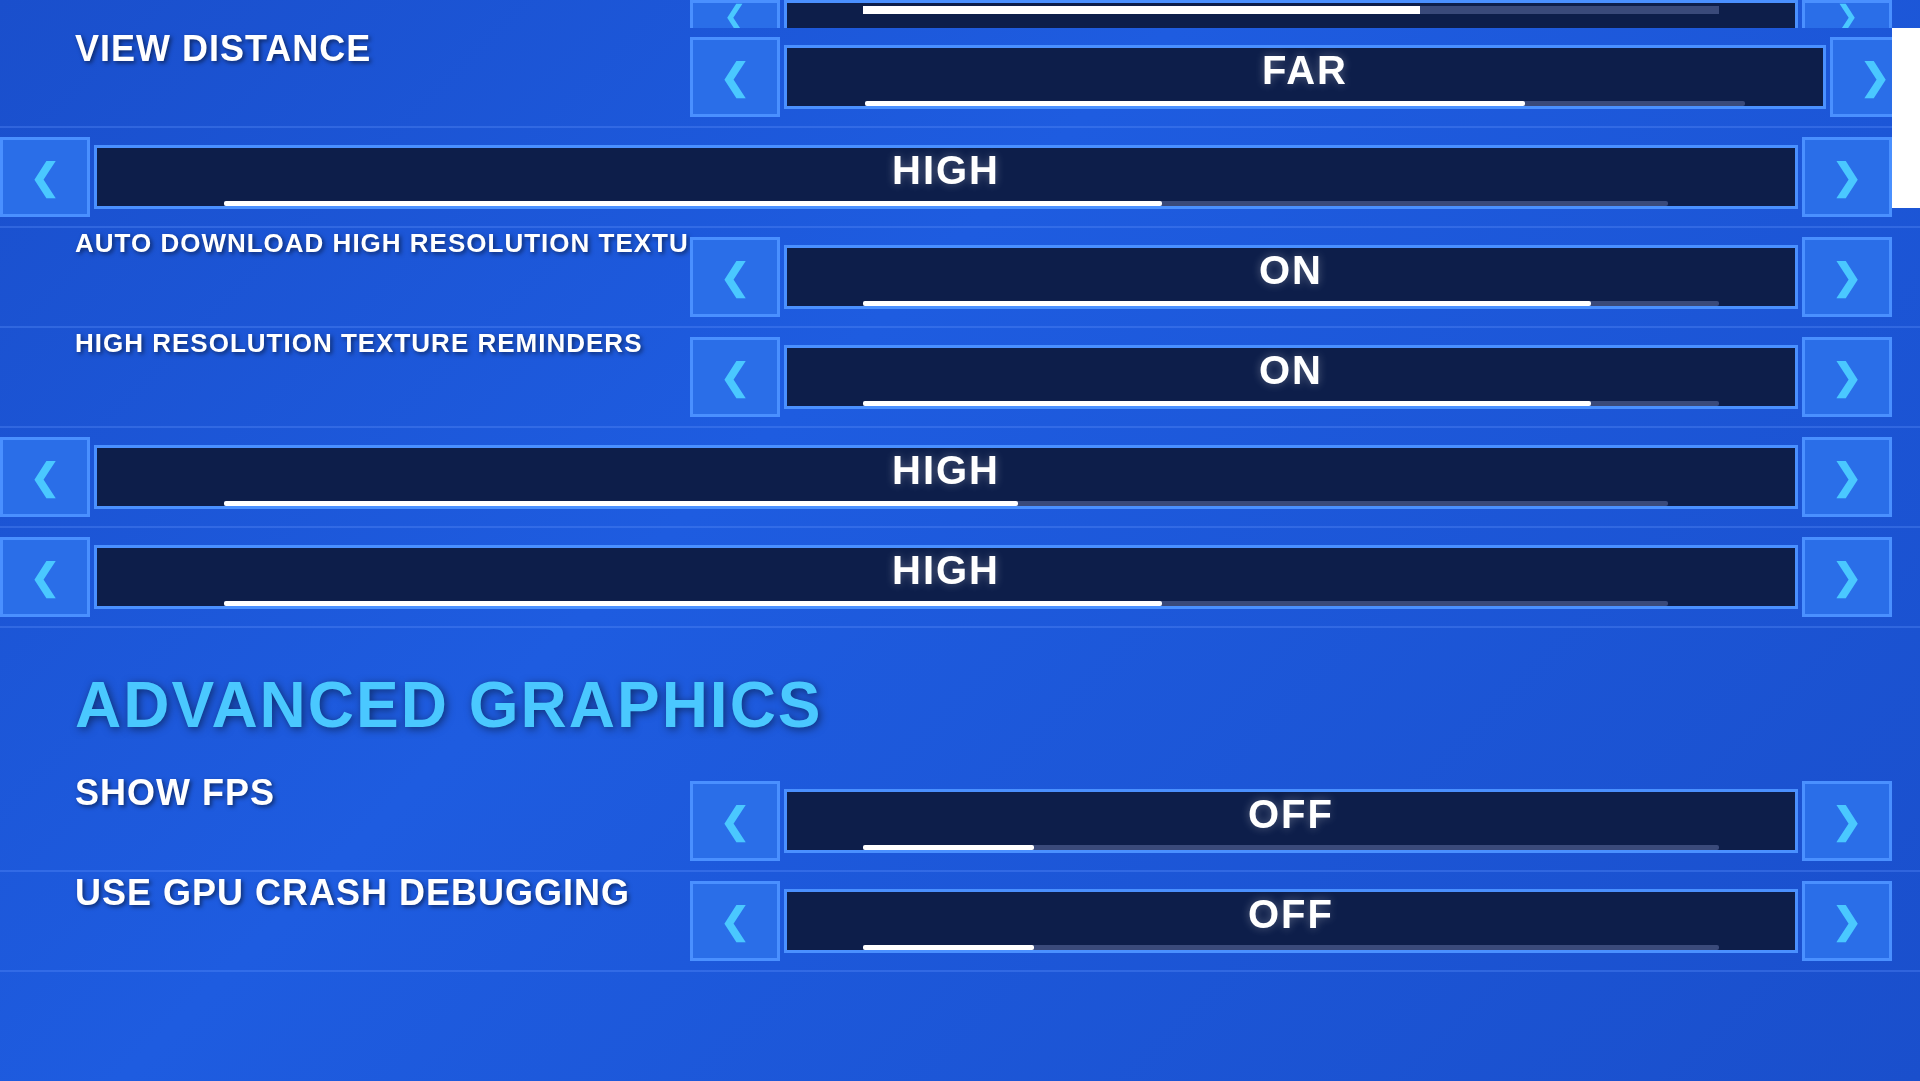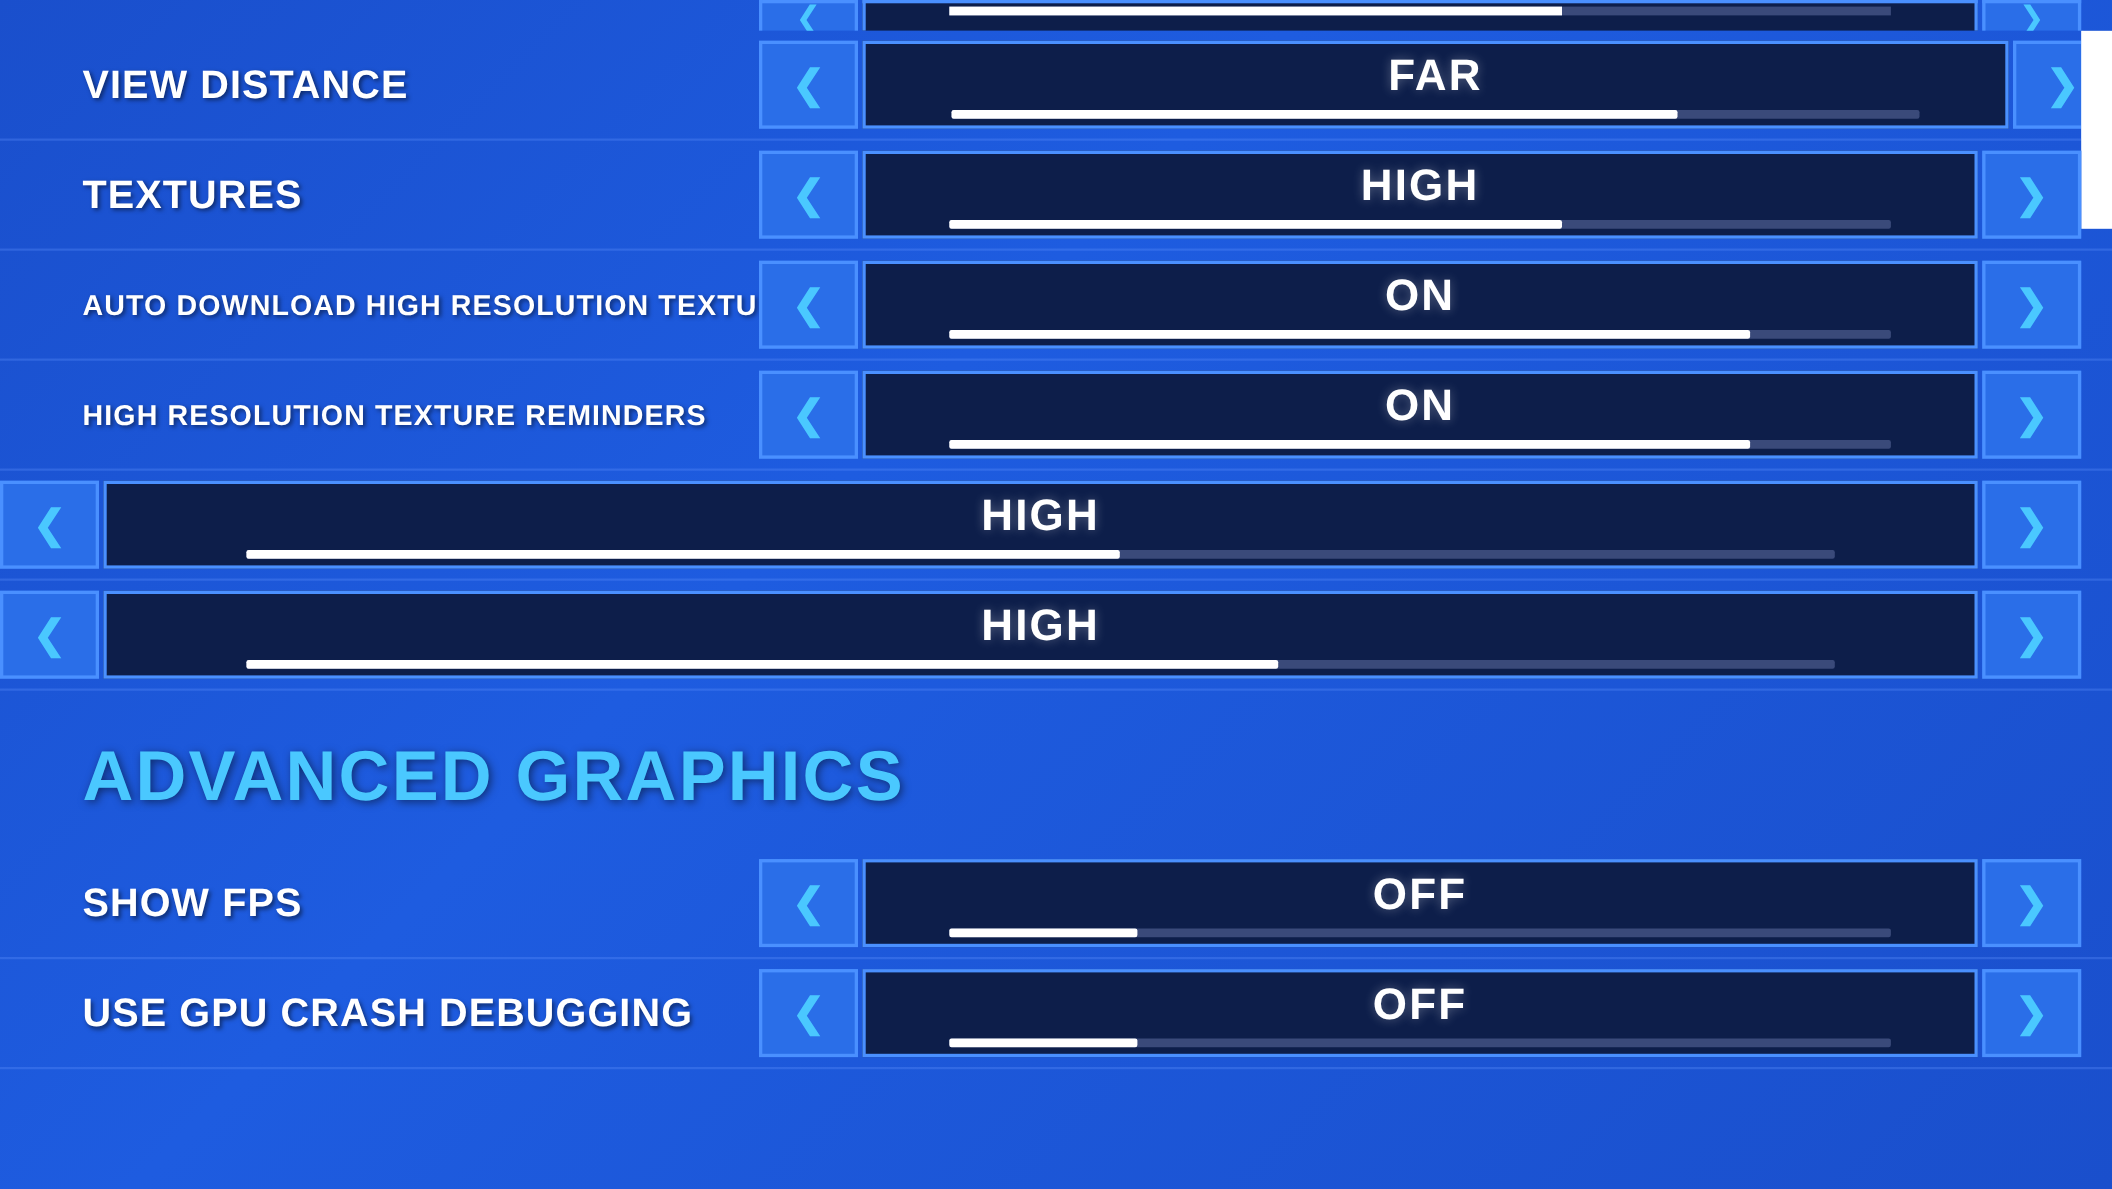--- a/index.html
+++ b/index.html
@@ -21,21 +21,21 @@
       position: relative;
     }
 
     .settings-list {
       width: 100%;
       padding: 0 0 0 0;
     }
 
     .setting-row {
       display: flex;
-      align-items: center;
+      align-items: flex-start;
       width: 100%;
       height: 100px;
       border-bottom: 2px solid rgba(100, 150, 255, 0.3);
       position: relative;
     }
 
     .setting-label {
       flex: 0 0 690px;
       padding-left: 75px;
       font-size: 36px;
@@ -66,21 +66,21 @@
     }
 
     .arrow-btn .arrow {
       color: #4ac8ff;
       font-size: 36px;
       font-weight: 900;
     }
 
     .value-box {
       flex: 1;
-      height: 80px;
+      height: 64px;
       background: #0d1e4a;
       border: 3px solid #4a90ff;
       display: flex;
       flex-direction: column;
       align-items: center;
       justify-content: center;
       position: relative;
       margin: 0 4px;
     }
 
@@ -217,21 +217,20 @@
         <div class="arrow-btn">
           <span class="arrow">❯</span>
         </div>
       </div>
       <div class="scrollbar-track">
         <div class="scrollbar-thumb"></div>
       </div>
     </div>
 
     <div class="setting-row">
-      <div class="setting-label">TEXTURES</div>
       <div class="setting-control">
         <div class="arrow-btn">
           <span class="arrow">❮</span>
         </div>
         <div class="value-box">
           <div class="value-text">HIGH</div>
           <div class="progress-bar-container">
             <div class="progress-bar-fill" style="width: 65%;"></div>
           </div>
         </div>

